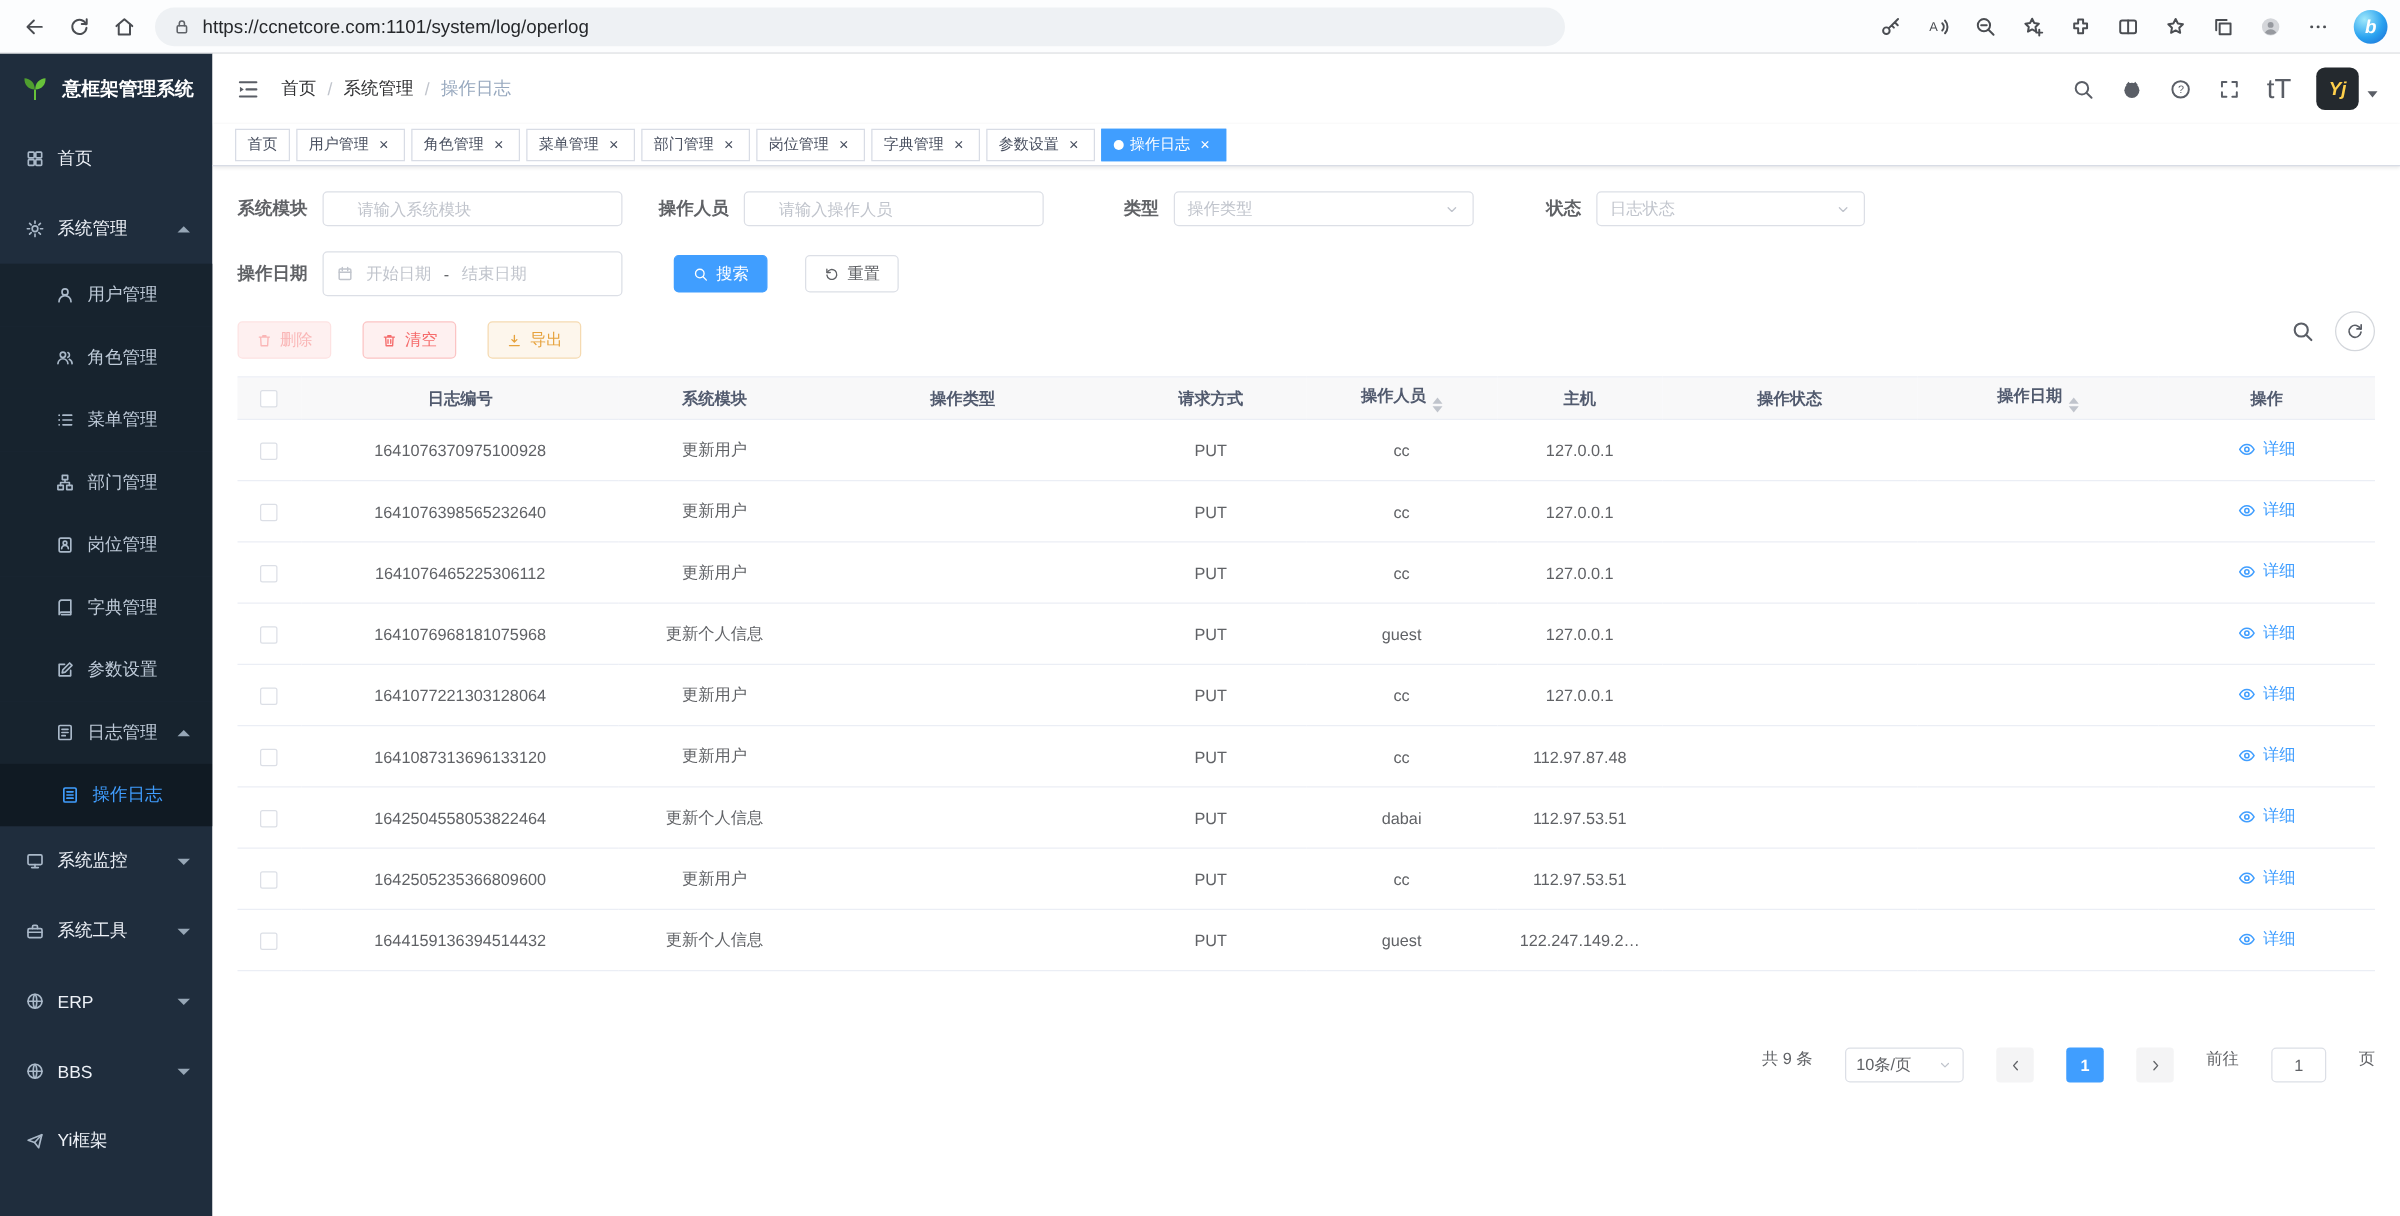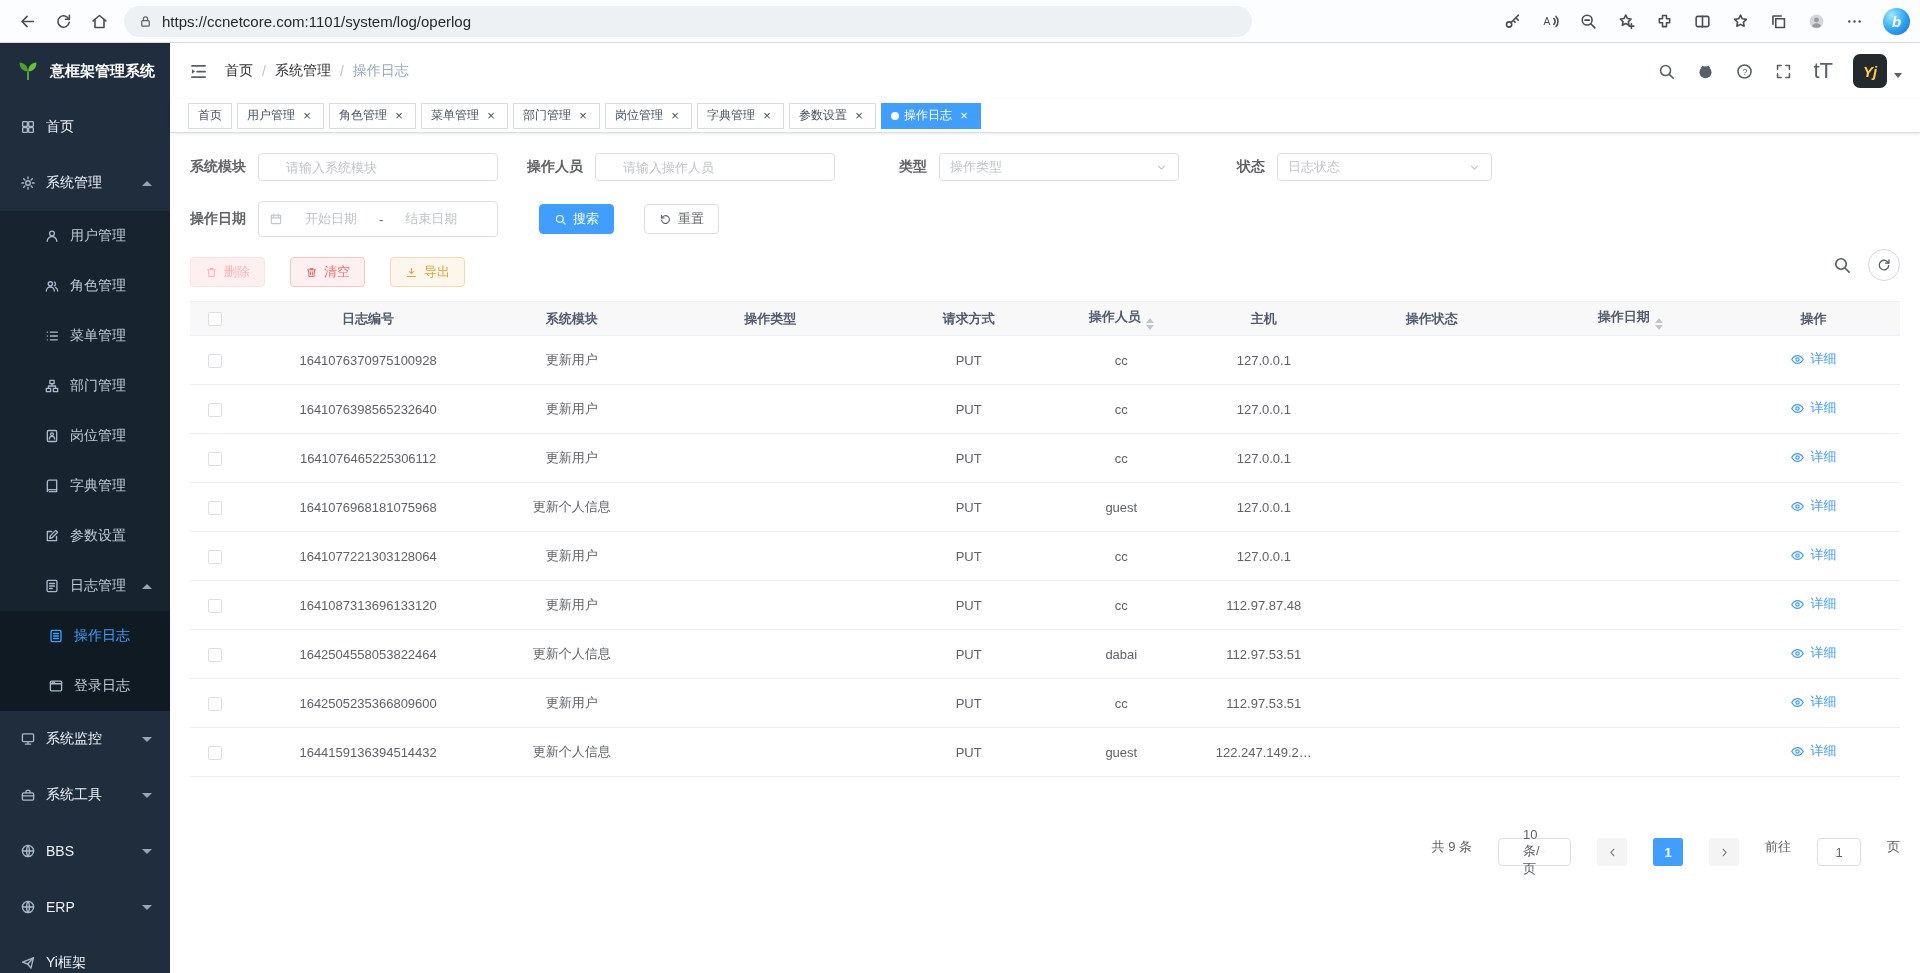--- a/index.html
+++ b/index.html
@@ -57,21 +57,21 @@
 .frow{display:flex;align-items:center;margin-bottom:20px}
 .fgroup{display:flex;align-items:center}
 .g1{margin-right:29px}.g2{margin-right:64px}.g3{margin-right:58px}
 .flabel{font-size:14px;font-weight:700;color:#606266;margin-right:12px;white-space:nowrap}
 .inp{width:240px;height:28px;border:1px solid #dcdfe6;border-radius:4px;padding:0 27px;font-size:13px;color:#606266;outline:none;background:#fff}
 .inp::placeholder{color:#c0c4cc}
 .select{width:240px;height:28px;border:1px solid #dcdfe6;border-radius:4px;display:flex;align-items:center;justify-content:space-between;padding:0 10px;cursor:pointer;background:#fff}
 .select.narrow{width:215px}
 .select .ph{font-size:13px;color:#c0c4cc}
 .select svg{width:13px;height:13px;color:#c0c4cc}
-.dater{width:240px;height:36px;border:1px solid #dcdfe6;border-radius:4px;display:flex;align-items:center;gap:22px;padding:14px 10px;background:#fff;cursor:pointer}
+.dater{width:240px;height:36px;border:1px solid #dcdfe6;border-radius:4px;display:flex;align-items:center;gap:10px;padding:14px 10px;background:#fff;cursor:pointer}
 .dater svg{width:14px;height:14px;color:#c0c4cc}
 .dater .ph{font-size:13px;color:#c0c4cc}
 .dater .sep{font-size:13px;color:#606266}
 .btn{height:30px;display:inline-flex;align-items:center;gap:6px;padding:0 14px;border-radius:4px;font-size:13px;cursor:pointer;border:1px solid transparent;background:#fff;white-space:nowrap}
 .btn svg{width:13px;height:13px}
 .btn-primary{background:#409eff;border-color:#409eff;color:#fff;margin-left:41px}
 .btn-default{border-color:#dcdfe6;color:#606266;margin-left:30px}
 .btn-danger-dis{background:#fef0f0;border-color:#fde2e2;color:#fab6b6;cursor:not-allowed}
 .btn-danger{background:#fef0f0;border-color:#fbc4c4;color:#f56c6c}
 .btn-warning{background:#fdf6ec;border-color:#f5dab1;color:#e6a23c}
@@ -86,21 +86,21 @@
 td{height:49px;font-size:13px;color:#606266;text-align:center;border-bottom:1px solid #ebeef5;white-space:nowrap;overflow:hidden;text-overflow:ellipsis}
 .cb{display:inline-block;width:14px;height:14px;border:1px solid #dcdfe6;border-radius:2px;background:#fff;cursor:pointer;vertical-align:middle}
 .detail{color:#409eff;display:inline-flex;align-items:center;gap:5px;cursor:pointer}
 .detail svg{width:15px;height:15px}
 .sort{display:inline-flex;flex-direction:column;gap:2px;margin-left:5px;vertical-align:-2px;cursor:pointer}
 .sort i{width:0;height:0;border-left:4px solid transparent;border-right:4px solid transparent}
 .sort .su{border-bottom:5px solid #c0c4cc}
 .sort .sd{border-top:5px solid #c0c4cc}
 
 .pager{display:flex;align-items:flex-start;justify-content:flex-end;gap:26px;margin-top:61px;font-size:13px;color:#606266}
-.psel{width:73px;height:28px;border:1px solid #dcdfe6;border-radius:4px;display:flex;align-items:center;justify-content:space-between;padding:0 24px;cursor:pointer;color:#606266}
+.psel{width:95px;height:28px;border:1px solid #dcdfe6;border-radius:4px;display:flex;align-items:center;justify-content:space-between;padding:0 8px;cursor:pointer;color:#606266}
 .psel svg{width:12px;height:12px;color:#c0c4cc}
 .pbtn{min-width:30px;height:28px;border-radius:3px;background:#f4f4f5;color:#606266;display:flex;align-items:center;justify-content:center;cursor:pointer}
 .pbtn svg{width:13px;height:13px}
 .pbtn.active{background:#409eff;color:#fff;font-weight:700}
 .goto-input{width:44px;height:28px;border:1px solid #dcdfe6;border-radius:4px;text-align:center;font-size:13px;color:#606266;outline:none}
 </style>
 </head>
 <body>
 
 <div class="chrome">
@@ -287,27 +287,20 @@
           <i class="caret up"></i>
         </div>
         <div class="subsub">
           <div class="menu-item active">
             <svg class="micon ln" viewBox="0 0 24 24" stroke-width="1.6">
                 <rect x="4.6" y="3.6" width="14.8" height="16.8" rx="1.6"></rect>
                 <path d="M8.3 8.2h7.4M8.3 12h7.4M8.3 15.8h7.4"></path>
               </svg>
             <span>操作日志</span>
           </div>
-          <div class="menu-item">
-            <svg class="micon ln" viewBox="0 0 24 24" stroke-width="1.6">
-                <rect x="3.6" y="4.6" width="16.8" height="14.8" rx="1.6"></rect>
-                <path d="M3.6 8.6h16.8M6.5 6.7h.6M9.3 6.7h.6"></path>
-              </svg>
-            <span>登录日志</span>
-          </div>
         </div>
       </div>
       <div class="menu-item">
         <svg class="micon ln" viewBox="0 0 24 24" stroke-width="1.6">
             <rect x="3.6" y="4.4" width="16.8" height="11.6" rx="1.6"></rect>
             <path d="M12 16v3.4M8 19.6h8"></path>
           </svg>
         <span>系统监控</span>
         <i class="caret down"></i>
       </div>
@@ -317,29 +310,29 @@
             <path d="M9 8.8V6.6A1.6 1.6 0 0 1 10.6 5h2.8A1.6 1.6 0 0 1 15 6.6v2.2M3.6 13.2h16.8"></path>
           </svg>
         <span>系统工具</span>
         <i class="caret down"></i>
       </div>
       <div class="menu-item">
         <svg class="micon ln" viewBox="0 0 24 24" stroke-width="1.6">
             <circle cx="12" cy="12" r="8.4"></circle>
             <path d="M3.6 12h16.8M12 3.6c2.8 2.6 2.8 14.2 0 16.8-2.8-2.6-2.8-14.2 0-16.8z"></path>
           </svg>
-        <span>BBS</span>
+        <span>ERP</span>
         <i class="caret down"></i>
       </div>
       <div class="menu-item">
         <svg class="micon ln" viewBox="0 0 24 24" stroke-width="1.6">
             <circle cx="12" cy="12" r="8.4"></circle>
             <path d="M3.6 12h16.8M12 3.6c2.8 2.6 2.8 14.2 0 16.8-2.8-2.6-2.8-14.2 0-16.8z"></path>
           </svg>
-        <span>ERP</span>
+        <span>BBS</span>
         <i class="caret down"></i>
       </div>
       <div class="menu-item">
         <svg class="micon ln" viewBox="0 0 24 24" stroke-width="1.6">
             <path d="M3.8 10.8 20.2 4.2l-3.8 15.6-4.9-6.3z"></path>
             <path d="M11.5 13.5l8.7-9.3"></path>
           </svg>
         <span>Yi框架</span>
       </div>
     </nav>

